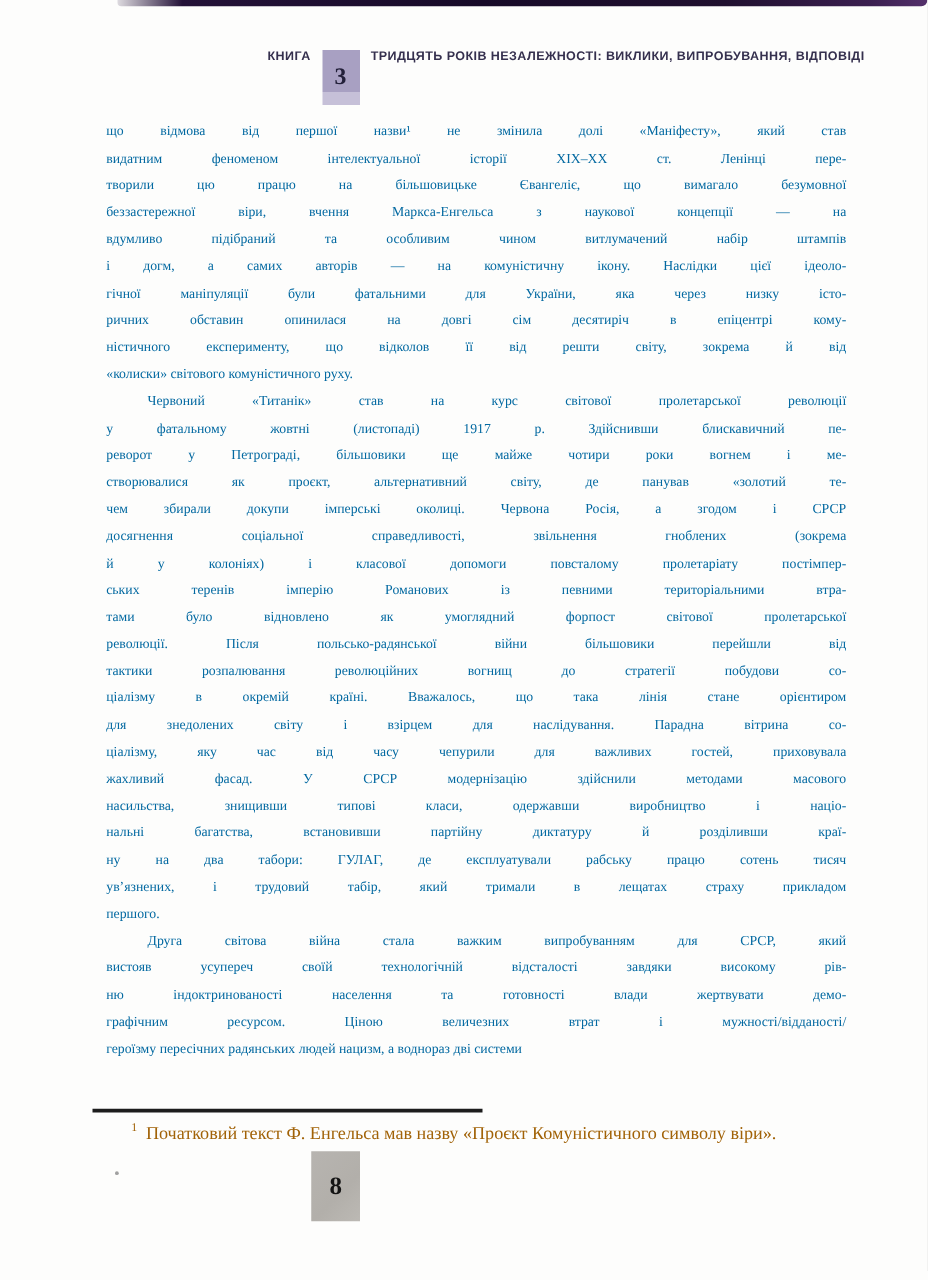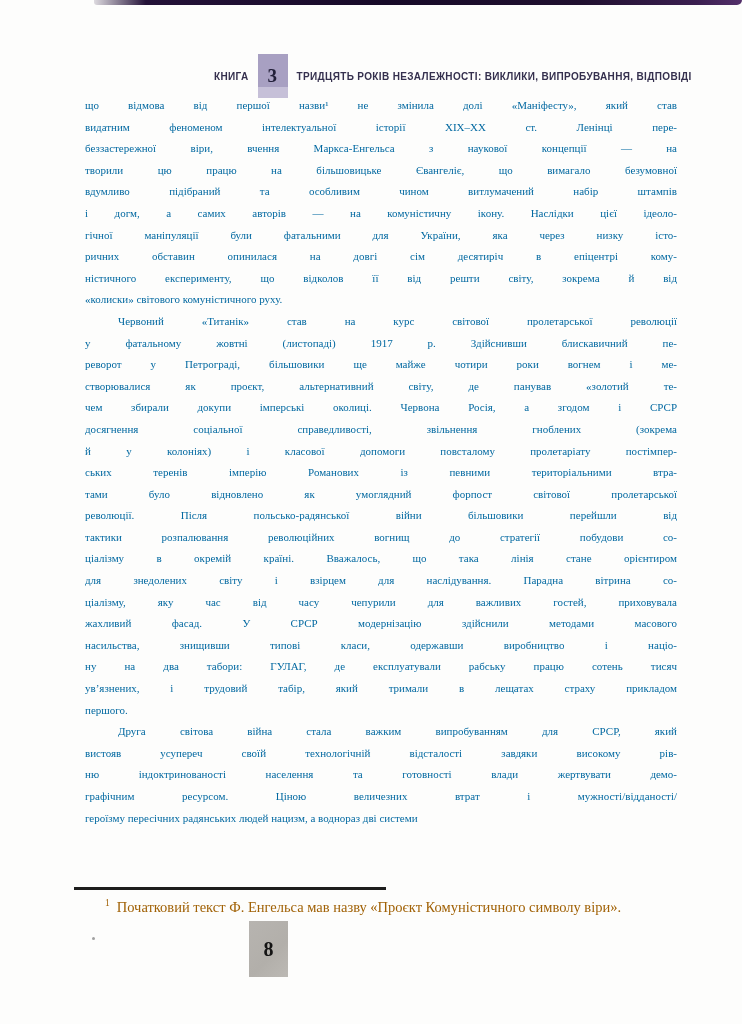--- a/index.html
+++ b/index.html
@@ -13,22 +13,22 @@
   
   .top-edge {
     position: absolute; top: 0; left: 94px; right: 0; height: 5px;
     border-radius: 0 0 5px 3px;
     background: linear-gradient(to right,
       rgba(40,20,60,0.15) 0%, #241238 8%, #170a28 45%,
       #20102f 75%, #3b1f50 93%, #54306b 100%);
   }
   
   .header {
-    position: absolute; top: 54px; left: 214px; height: 44px;
-    display: flex; align-items: center; white-space: nowrap;
+    position: absolute; top: 40px; left: 214px; height: 44px;
+    display: flex; white-space: nowrap;
     font-family: "Liberation Sans", sans-serif;
     font-weight: bold; font-size: 10px; letter-spacing: 0.35px;
     color: #35304e;
   }
   .badge {
     width: 30px; height: 44px; margin: 0 9px;
     background: linear-gradient(#a8a0c2 0 76%, #c6c0d8 76% 100%);
     display: flex; align-items: center; justify-content: center;
     font-family: "Liberation Serif", serif;
     font-size: 19px; font-weight: bold; color: #23203a;
@@ -80,22 +80,22 @@
     <span>КНИГА</span>
     <span class="badge">
         <span>3</span>
       </span>
     <span>ТРИДЦЯТЬ РОКІВ НЕЗАЛЕЖНОСТІ: ВИКЛИКИ, ВИПРОБУВАННЯ, ВІДПОВІДІ</span>
   </div>
 
   <div class="body-text">
       <div class="bl">що відмова від першої назви¹ не змінила долі «Маніфесту», який став</div>
       <div class="bl">видатним феноменом інтелектуальної історії XIX–XX ст. Ленінці пере-</div>
+      <div class="bl">творили цю працю на більшовицьке Євангеліє, що вимагало безумовної</div>
       <div class="bl">беззастережної віри, вчення Маркса-Енгельса з наукової концепції — на</div>
-      <div class="bl">творили цю працю на більшовицьке Євангеліє, що вимагало безумовної</div>
       <div class="bl">вдумливо підібраний та особливим чином витлумачений набір штампів</div>
       <div class="bl">і догм, а самих авторів — на комуністичну ікону. Наслідки цієї ідеоло-</div>
       <div class="bl">гічної маніпуляції були фатальними для України, яка через низку істо-</div>
       <div class="bl">ричних обставин опинилася на довгі сім десятиріч в епіцентрі кому-</div>
       <div class="bl">ністичного експерименту, що відколов її від решти світу, зокрема й від</div>
       <div class="bl last">«колиски» світового комуністичного руху.</div>
       <div class="bl indent">Червоний «Титанік» став на курс світової пролетарської революції</div>
       <div class="bl">у фатальному жовтні (листопаді) 1917 р. Здійснивши блискавичний пе-</div>
       <div class="bl">реворот у Петрограді, більшовики ще майже чотири роки вогнем і ме-</div>
       <div class="bl">створювалися як проєкт, альтернативний світу, де панував «золотий те-</div>
@@ -104,20 +104,21 @@
       <div class="bl">й у колоніях) і класової допомоги повсталому пролетаріату постімпер-</div>
       <div class="bl">ських теренів імперію Романових із певними територіальними втра-</div>
       <div class="bl">тами було відновлено як умоглядний форпост світової пролетарської</div>
       <div class="bl">революції. Після польсько-радянської війни більшовики перейшли від</div>
       <div class="bl">тактики розпалювання революційних вогнищ до стратегії побудови со-</div>
       <div class="bl">ціалізму в окремій країні. Вважалось, що така лінія стане орієнтиром</div>
       <div class="bl">для знедолених світу і взірцем для наслідування. Парадна вітрина со-</div>
       <div class="bl">ціалізму, яку час від часу чепурили для важливих гостей, приховувала</div>
       <div class="bl">жахливий фасад. У СРСР модернізацію здійснили методами масового</div>
       <div class="bl">насильства, знищивши типові класи, одержавши виробництво і націо-</div>
+      <div class="bl">нальні багатства, встановивши партійну диктатуру й розділивши краї-</div>
       <div class="bl">ну на два табори: ГУЛАГ, де експлуатували рабську працю сотень тисяч</div>
       <div class="bl">ув’язнених, і трудовий табір, який тримали в лещатах страху прикладом</div>
       <div class="bl last">першого.</div>
       <div class="bl indent">Друга світова війна стала важким випробуванням для СРСР, який</div>
       <div class="bl">вистояв усупереч своїй технологічній відсталості завдяки високому рів-</div>
       <div class="bl">ню індоктринованості населення та готовності влади жертвувати демо-</div>
       <div class="bl">графічним ресурсом. Ціною величезних втрат і мужності/відданості/</div>
       <div class="bl last">героїзму пересічних радянських людей нацизм, а воднораз дві системи</div>
     </div>
 

